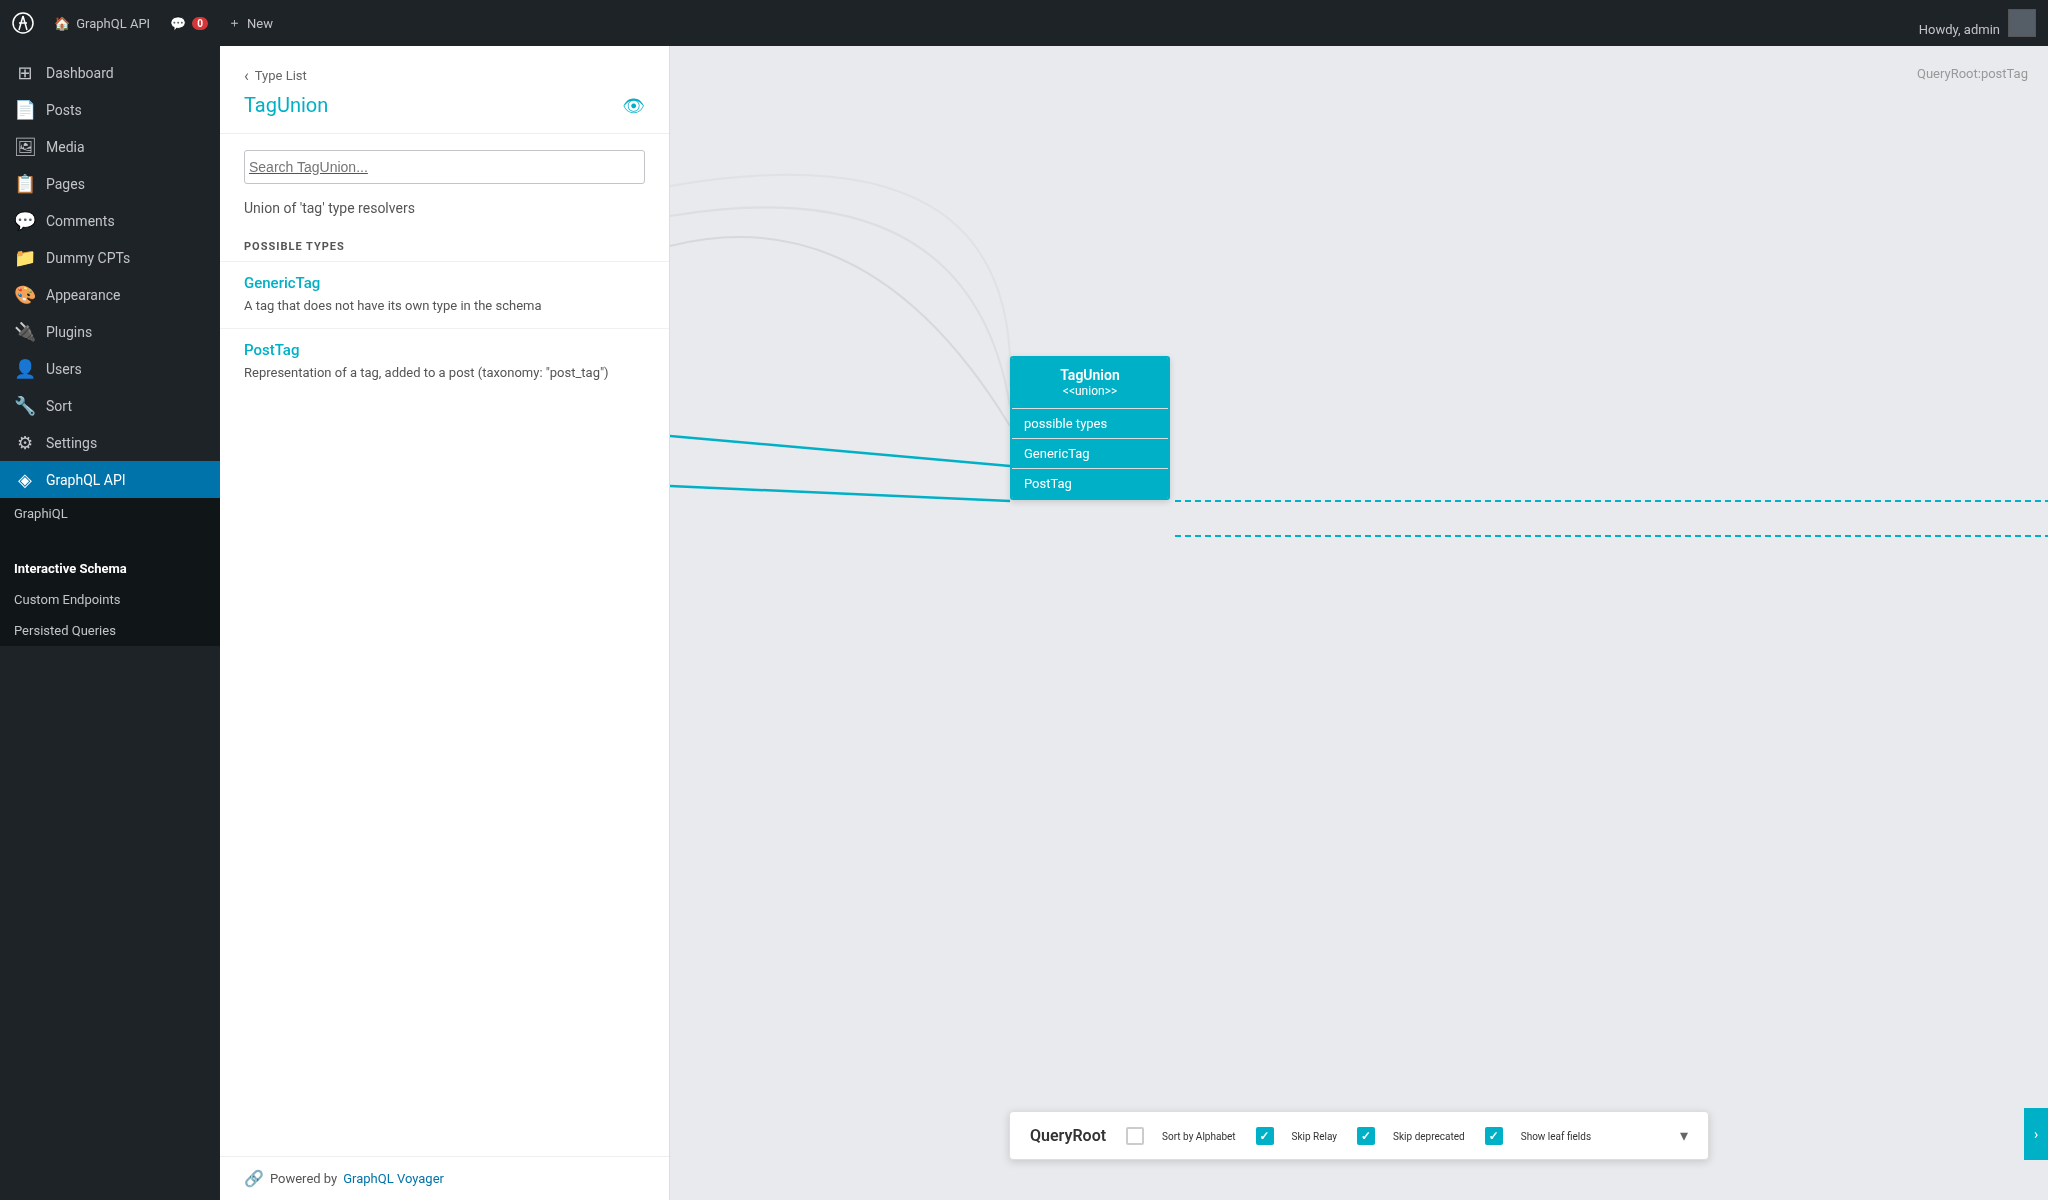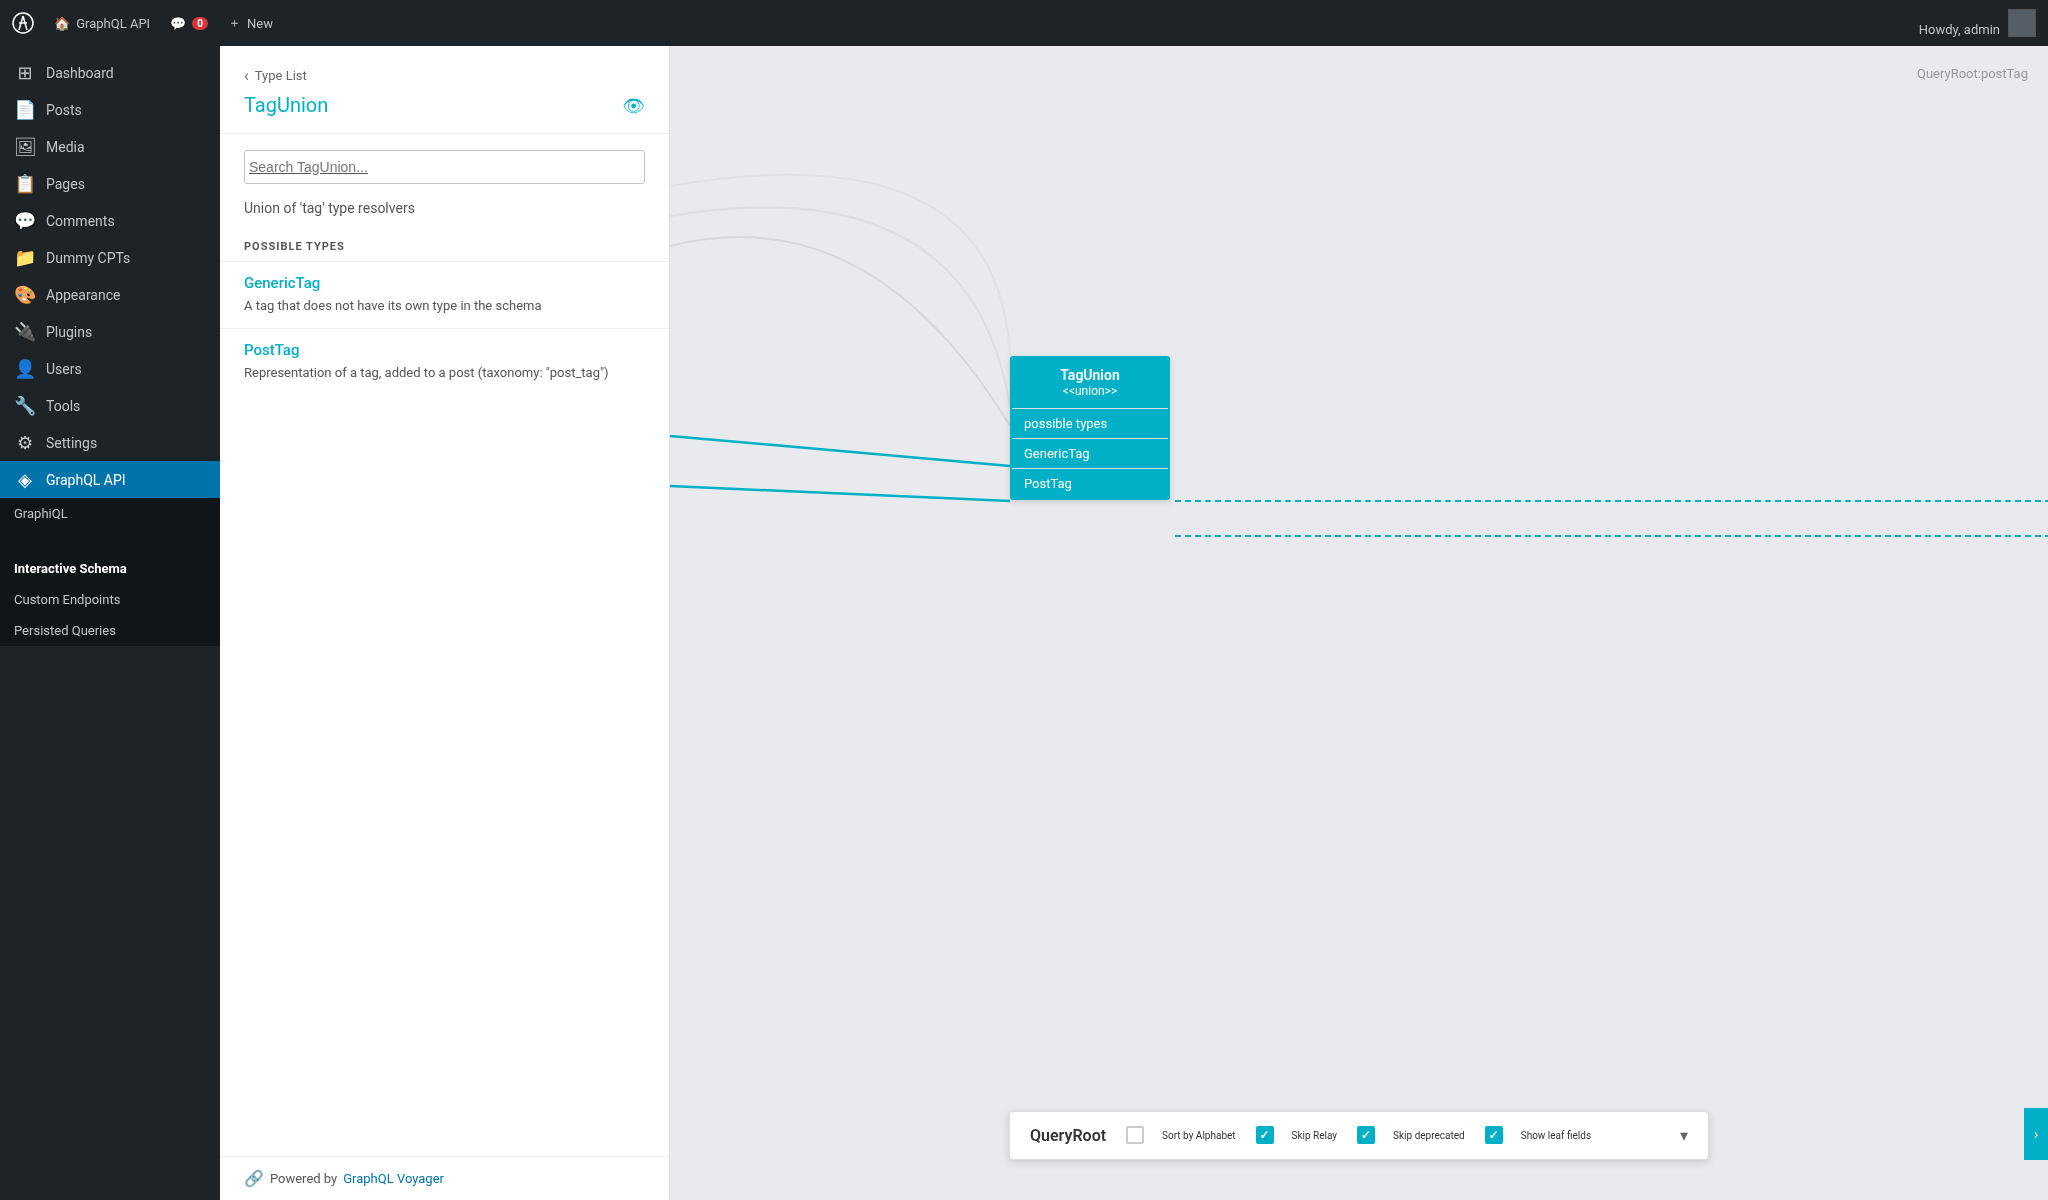--- a/index.html
+++ b/index.html
@@ -174,21 +174,21 @@
     #bottom-controls {
       position: absolute;
       bottom: 40px;
       left: 50%;
       transform: translateX(-50%);
       background: #fff;
       border: 1px solid #ddd;
       border-radius: 4px;
       padding: 14px 20px;
       display: flex;
-      align-items: flex-start;
+      align-items: flex-end;
       gap: 20px;
       box-shadow: 0 2px 8px rgba(0,0,0,0.15);
       min-width: 700px;
     }
     .controls-title { font-size: 16px; font-weight: 600; color: #333; }
     .controls-chevron { color: #666; margin-left: auto; font-size: 16px; }
     .control-item { display: flex; align-items: center; gap: 18px; font-size: 10px; color: #333; }
     .checkbox-unchecked {
       width: 18px; height: 18px; border: 2px solid #ccc; border-radius: 2px; background: #fff; display: inline-block; flex-shrink: 0;
     }
@@ -275,21 +275,21 @@
     <div class="sidebar-item">
       <span class="icon">🔌</span>
       <span>Plugins</span>
     </div>
     <div class="sidebar-item">
       <span class="icon">👤</span>
       <span>Users</span>
     </div>
     <div class="sidebar-item">
       <span class="icon">🔧</span>
-      <span>Tools</span>
+      <span>Sort</span>
     </div>
     <div class="sidebar-item">
       <span class="icon">⚙</span>
       <span>Settings</span>
     </div>
     <div class="sidebar-item active">
       <span class="icon">◈</span>
       <span>GraphQL API</span>
     </div>
     <div class="sidebar-submenu">

